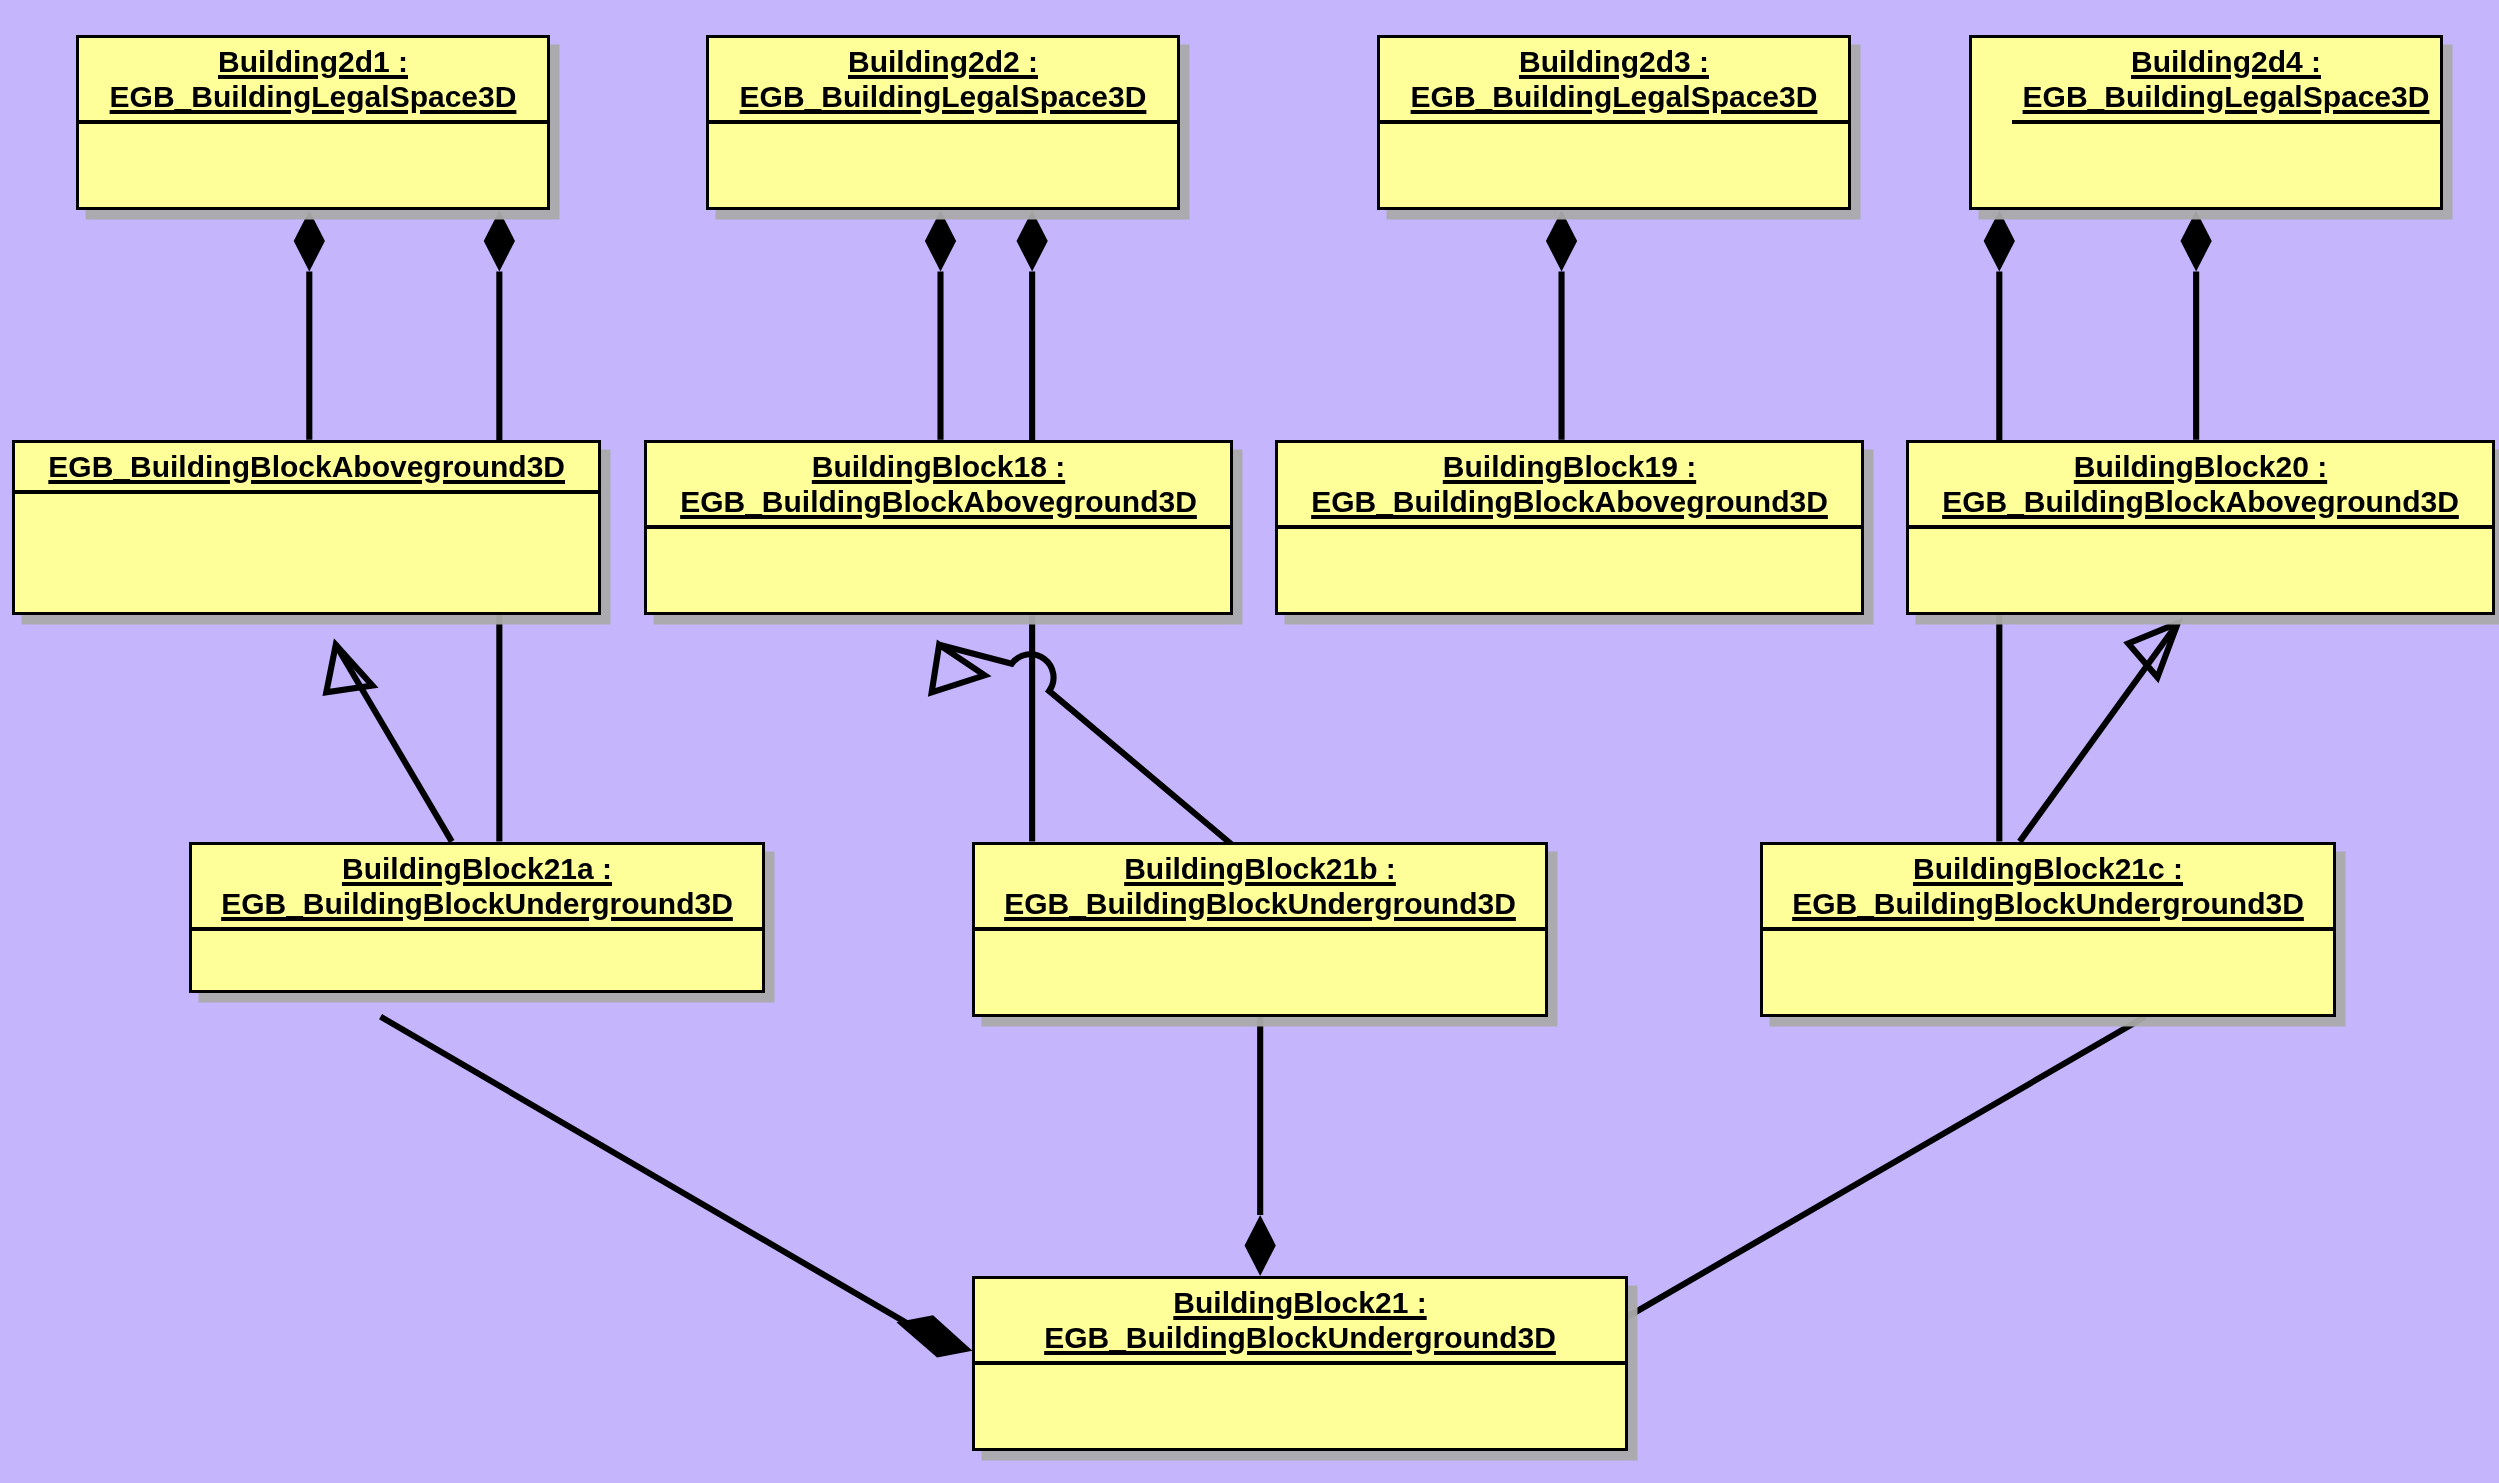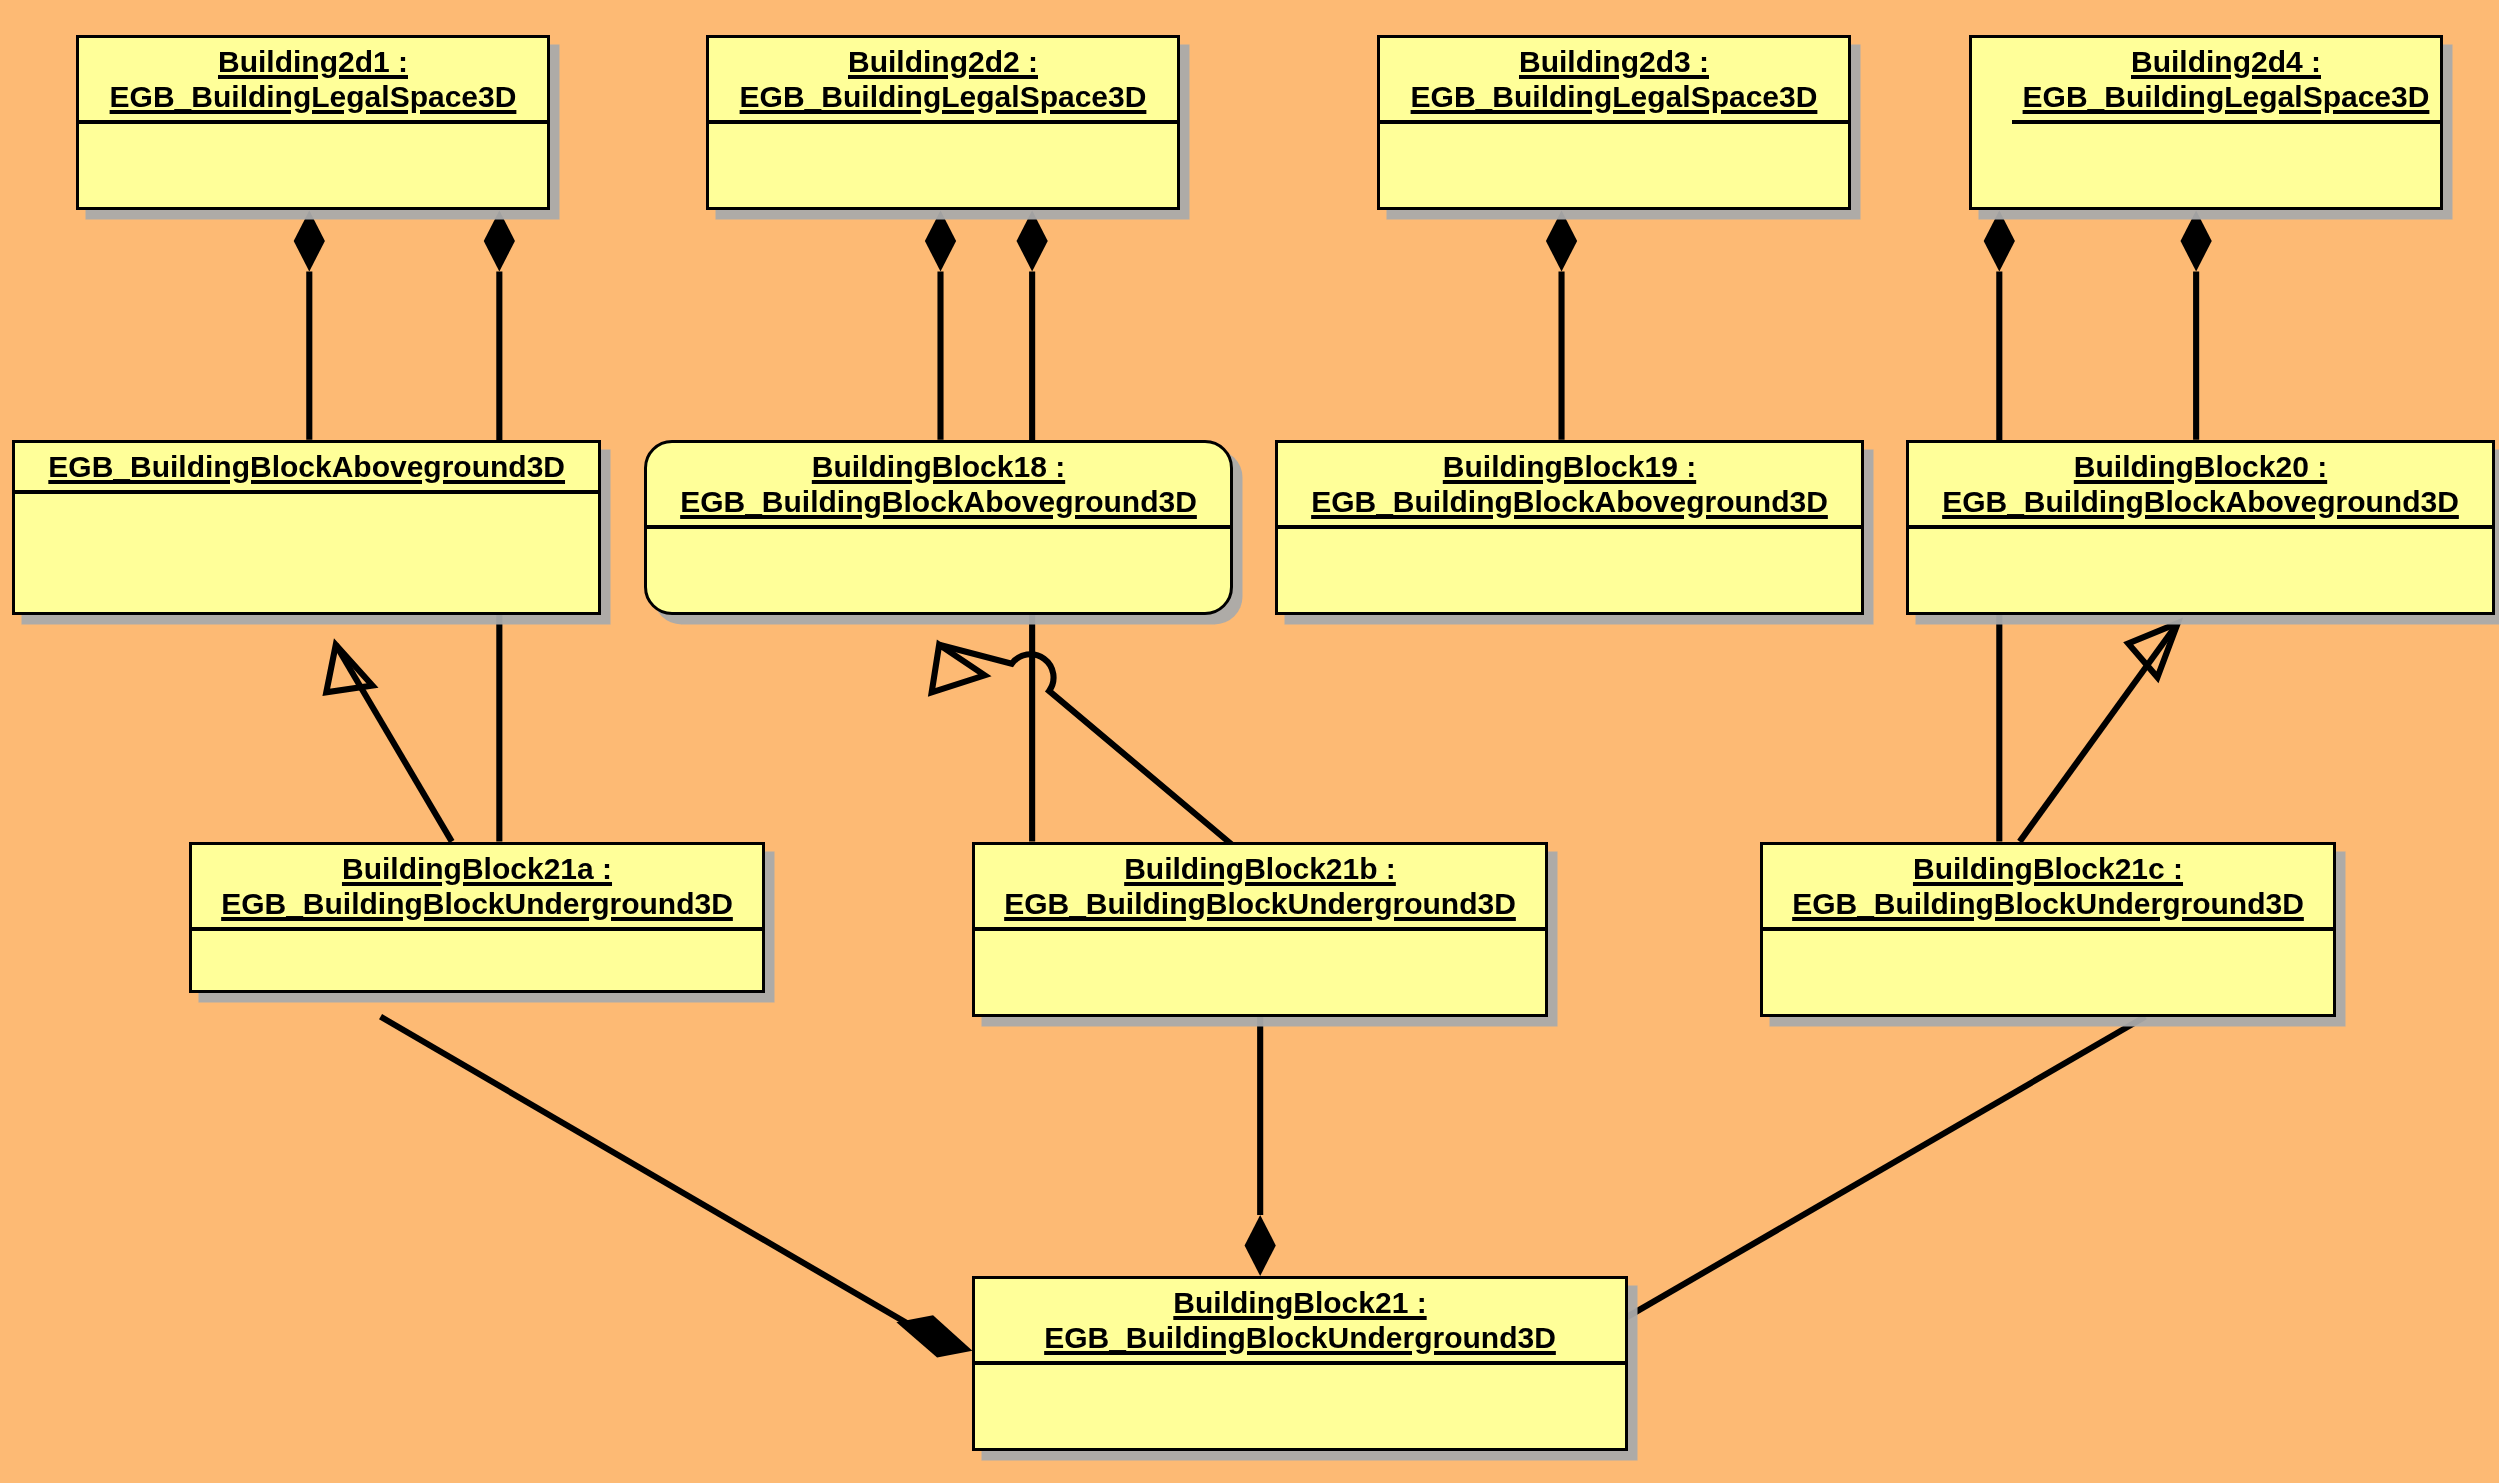--- a/index.html
+++ b/index.html
@@ -7,21 +7,21 @@
     padding: 0;
     background: #ffffff;
   }
   body {
     font-family: "Liberation Sans", sans-serif;
   }
   #canvas {
     position: relative;
     width: 2500px;
     height: 1483px;
-    background: #fdba74;
+    background: #c4b5fd;
     overflow: hidden;
   }
   #edge-layer {
     position: absolute;
     left: 0;
     top: 0;
     width: 2500px;
     height: 1483px;
     pointer-events: none;
   }
@@ -161,21 +161,21 @@
     <div class="obj-body"></div>
   </div>
 
   <div class="uml-object" style="left:12.2px; top:440px; width:589px; height:175px;">
     <div class="obj-header">
       <span class="obj-line">EGB_BuildingBlockAboveground3D</span>
     </div>
     <div class="obj-body"></div>
   </div>
 
-  <div class="uml-object" style="left:644px; top:440px; width:589px; height:175px;border-radius:28px;">
+  <div class="uml-object" style="left:644px; top:440px; width:589px; height:175px;">
     <div class="obj-header">
       <span class="obj-line">BuildingBlock18 :</span>
       <span class="obj-line">EGB_BuildingBlockAboveground3D</span>
     </div>
     <div class="obj-body"></div>
   </div>
 
   <div class="uml-object" style="left:1275px; top:440px; width:589px; height:175px;">
     <div class="obj-header">
       <span class="obj-line">BuildingBlock19 :</span>

